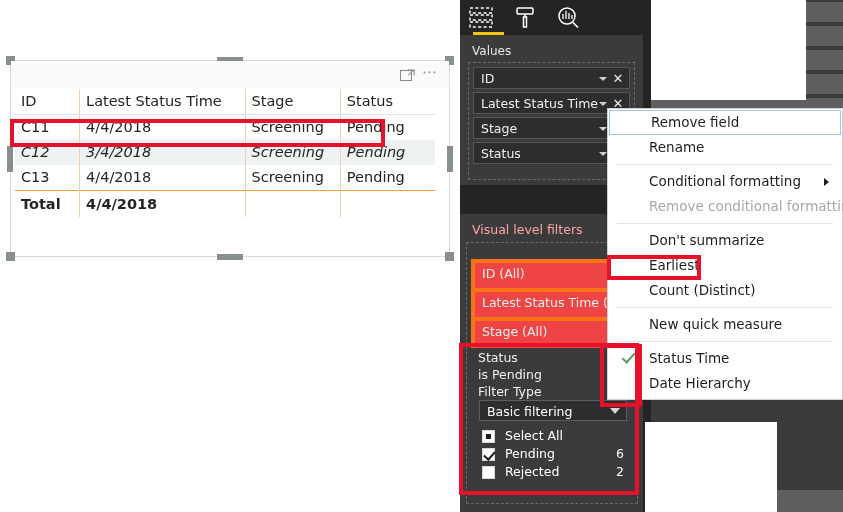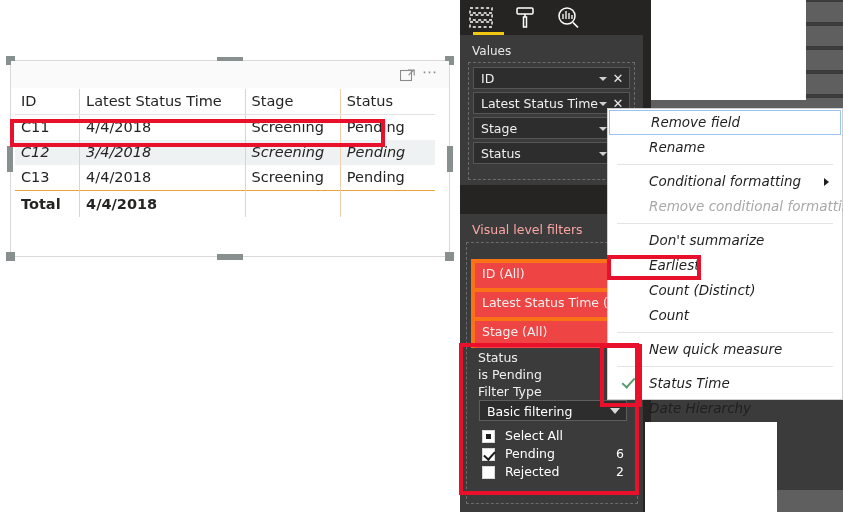--- a/index.html
+++ b/index.html
@@ -161,21 +161,21 @@
   #white-top { position: absolute; left: 651px; top: 0; width: 155px; height: 100px; background: #ffffff; }
   #white-bottom { position: absolute; left: 645px; top: 422px; width: 132px; height: 90px; background: #ffffff; }
   .sliver-text {
     position: absolute; left: 660px; top: 92px; width: 140px; height: 10px; overflow: hidden;
     font-family: "DejaVu Sans", sans-serif; font-size: 12px; color: #2b2b2b;
   }
 
   
   #ctx-menu {
     position: absolute; left: 607px; top: 108px; width: 236px; height: 292px;
-    background: #ffffff; border: 1px solid #d0d0d0; font-style: italic;
+    background: #ffffff; border: 1px solid #d0d0d0;
   }
   .mi {
     position: relative; height: 25px;
     font-family: "DejaVu Sans", sans-serif; font-size: 13.5px; color: #1f1f1f;
     line-height: 25px; padding-left: 41px; white-space: nowrap;
   }
   .mi.dim { color: #a8a8a8; }
   .mi.sel { border: 1px solid #9dc3f0; background: #ffffff; height: 25px; line-height: 23px; margin: 1px 1px 0 1px; }
   .mi .chk {
     position: absolute; left: 13px; top: 5px; width: 12px; height: 12px;
@@ -406,23 +406,20 @@
     <div class="mseparator"></div>
     <div class="mi">
       <span>Don't summarize</span>
     </div>
     <div class="mi">
       <span>Earliest</span>
     </div>
     <div class="mi">
       <span>Count (Distinct)</span>
     </div>
-    <div class="mi">
-      <span>Count</span>
-    </div>
     <div class="mseparator"></div>
     <div class="mi">
       <span>New quick measure</span>
     </div>
     <div class="mseparator"></div>
     <div class="mi">
       <span class="chk"></span>
       <span>Status Time</span>
     </div>
     <div class="mi">

